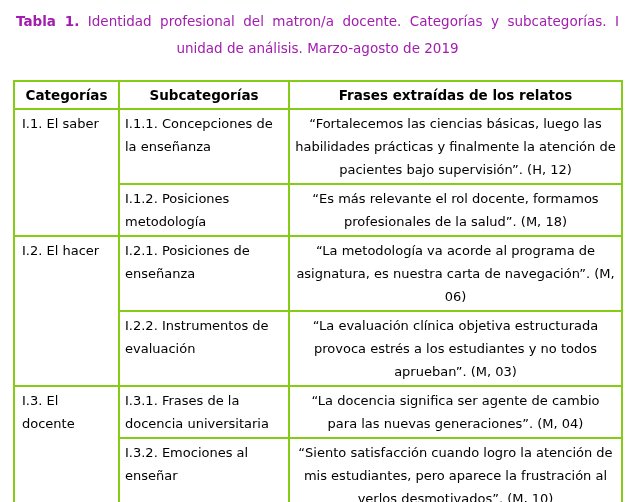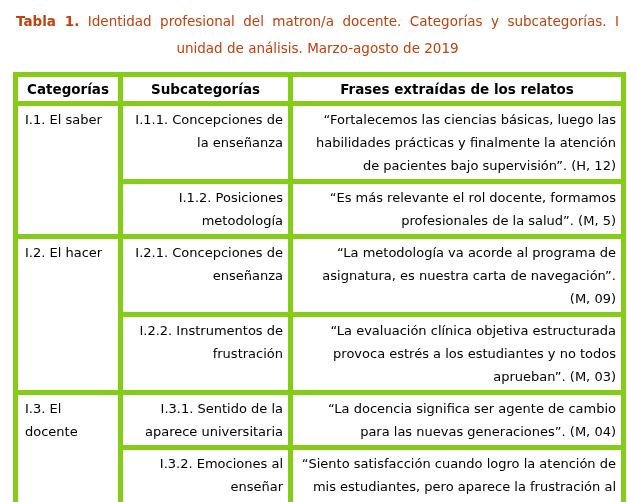--- a/index.html
+++ b/index.html
@@ -3,59 +3,59 @@
 <meta charset="utf-8">
 <style>
   html,body{margin:0;padding:0;}
   body{
     width:635px;height:502px;background:#ffffff;color:#000000;
     font-family:"DejaVu Sans","Liberation Sans",sans-serif;
     overflow:hidden;
   }
   .page{width:635px;height:502px;position:relative;}
   .caption{
-    margin:8px 16px 10px 16px;
+    margin:8px 16px 18px 16px;
     font-size:13.5px;
     line-height:27px;
     text-align:justify;
     text-align-last:center;
-    color:#c2410c;
+    color:#a21caf;
   }
   .caption strong{font-weight:bold;}
   table.data-table{
     border-collapse:collapse;
     table-layout:fixed;
     width:608px;
     margin-left:13px;
   }
   col.c1{width:105px;}
   col.c2{width:170px;}
   col.c3{width:333px;}
   .data-table th,
   .data-table td{
-    border:5px solid #84cc16;
+    border:2px solid #84cc16;
     background:#ffffff;
     word-wrap:break-word;
   }
   .data-table th{
     font-size:13.5px;
     font-weight:bold;
     text-align:center;
     vertical-align:middle;
     padding:4px 4px;
   }
   .data-table td{
     font-size:13px;
     line-height:23px;
     vertical-align:top;
     padding:2px 5px;
   }
   td.cat{text-align:left;padding-left:7px;}
-  td.sub{text-align:right;}
-  td.quote{text-align:right;}
+  td.sub{text-align:left;}
+  td.quote{text-align:center;}
   tr.rhead{height:28px;}
   tr.r1{height:70px;}
   tr.r2{height:47px;}
   tr.r3{height:68px;}
   tr.r4{height:73px;}
   tr.r5{height:50px;}
   tr.r6{height:69px;}
 </style>
 </head>
 <body>
@@ -78,34 +78,34 @@
       </tr>
     </thead>
     <tbody>
       <tr class="r1">
         <td class="cat" rowspan="2">I.1. El saber</td>
         <td class="sub">I.1.1. Concepciones de la enseñanza</td>
         <td class="quote">“Fortalecemos las ciencias básicas, luego las habilidades prácticas y finalmente la atención de pacientes bajo supervisión”. (H, 12)</td>
       </tr>
       <tr class="r2">
         <td class="sub">I.1.2. Posiciones metodología</td>
-        <td class="quote">“Es más relevante el rol docente, formamos profesionales de la salud”. (M, 5)</td>
+        <td class="quote">“Es más relevante el rol docente, formamos profesionales de la salud”. (M, 18)</td>
       </tr>
       <tr class="r3">
         <td class="cat" rowspan="2">I.2. El hacer</td>
-        <td class="sub">I.2.1. Concepciones de enseñanza</td>
-        <td class="quote">“La metodología va acorde al programa de asignatura, es nuestra carta de navegación”. (M, 09)</td>
+        <td class="sub">I.2.1. Posiciones de enseñanza</td>
+        <td class="quote">“La metodología va acorde al programa de asignatura, es nuestra carta de navegación”. (M, 06)</td>
       </tr>
       <tr class="r4">
-        <td class="sub">I.2.2. Instrumentos de frustración</td>
+        <td class="sub">I.2.2. Instrumentos de evaluación</td>
         <td class="quote">“La evaluación clínica objetiva estructurada provoca estrés a los estudiantes y no todos aprueban”. (M, 03)</td>
       </tr>
       <tr class="r5">
         <td class="cat" rowspan="2">I.3. El docente</td>
-        <td class="sub">I.3.1. Sentido de la aparece universitaria</td>
+        <td class="sub">I.3.1. Frases de la docencia universitaria</td>
         <td class="quote">“La docencia significa ser agente de cambio para las nuevas generaciones”. (M, 04)</td>
       </tr>
       <tr class="r6">
         <td class="sub">I.3.2. Emociones al enseñar</td>
         <td class="quote">“Siento satisfacción cuando logro la atención de mis estudiantes, pero aparece la frustración al verlos desmotivados”. (M, 10)</td>
       </tr>
     </tbody>
   </table>
 
 </div>

